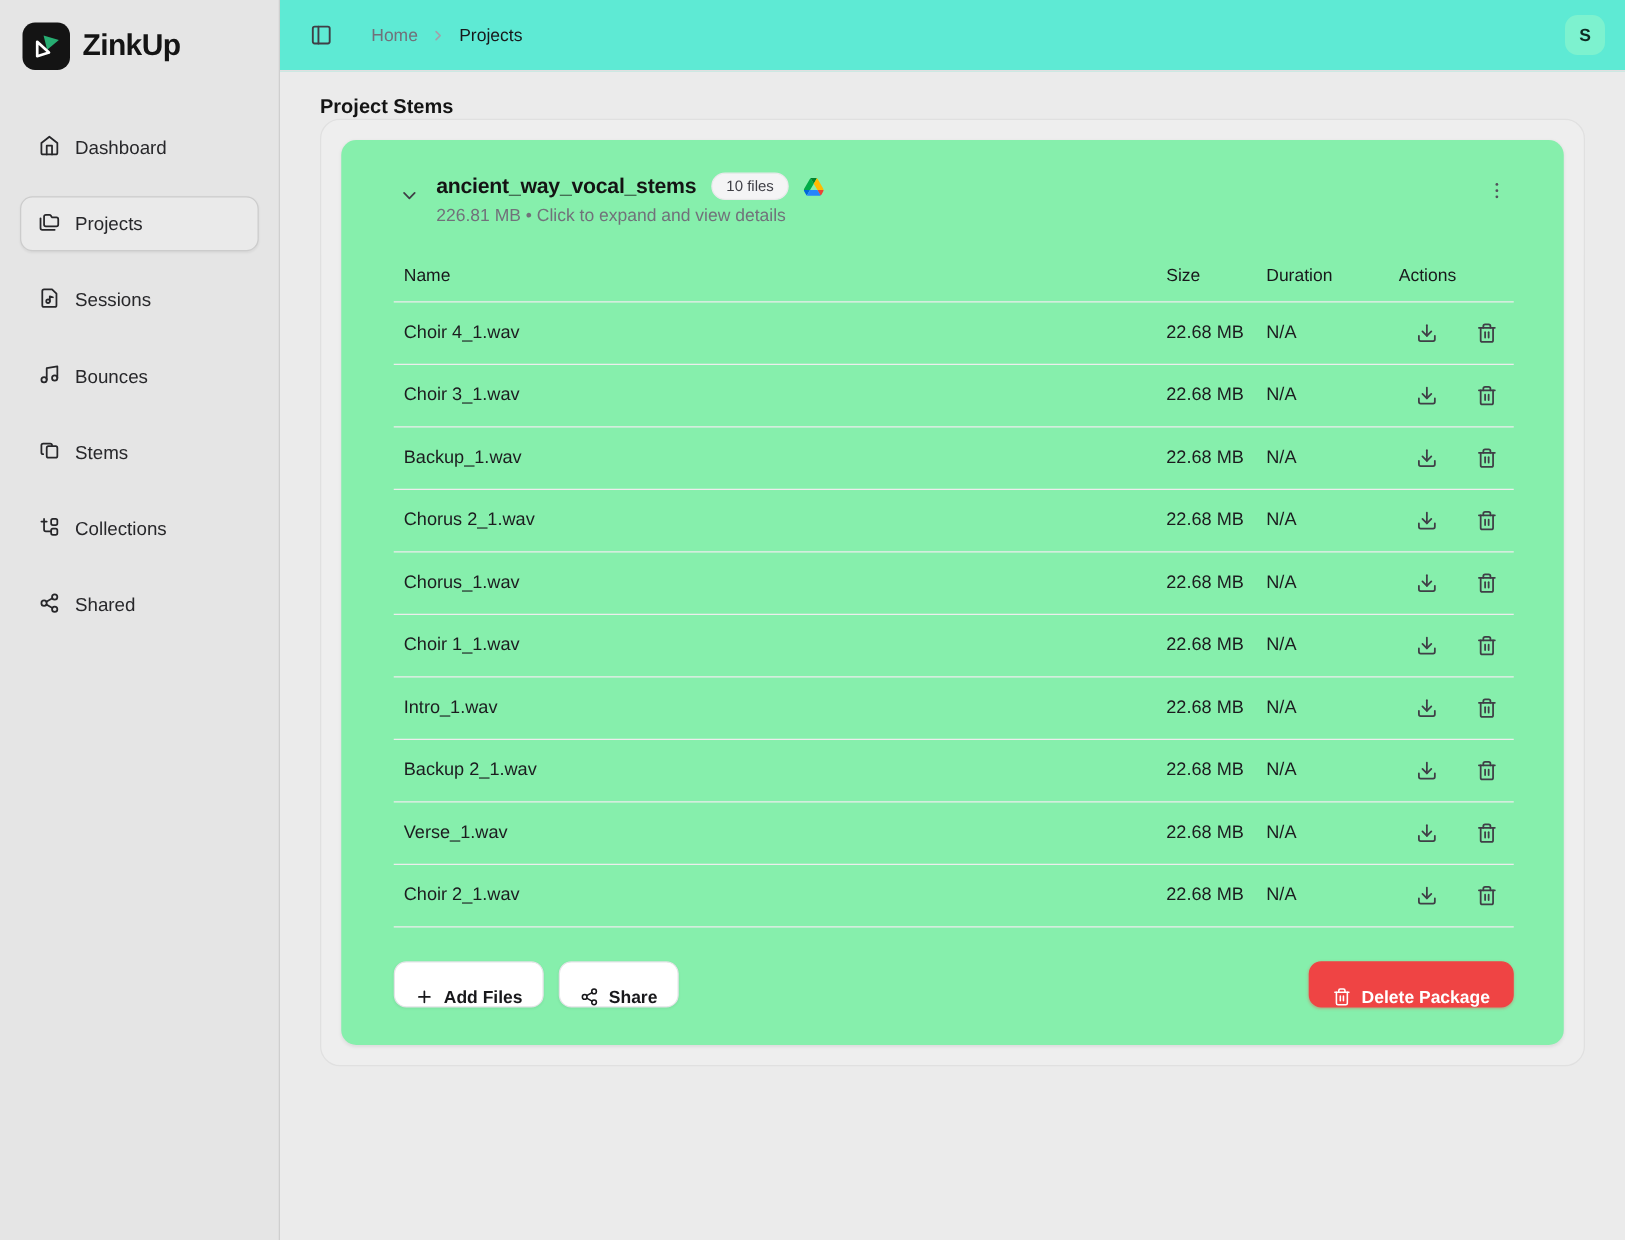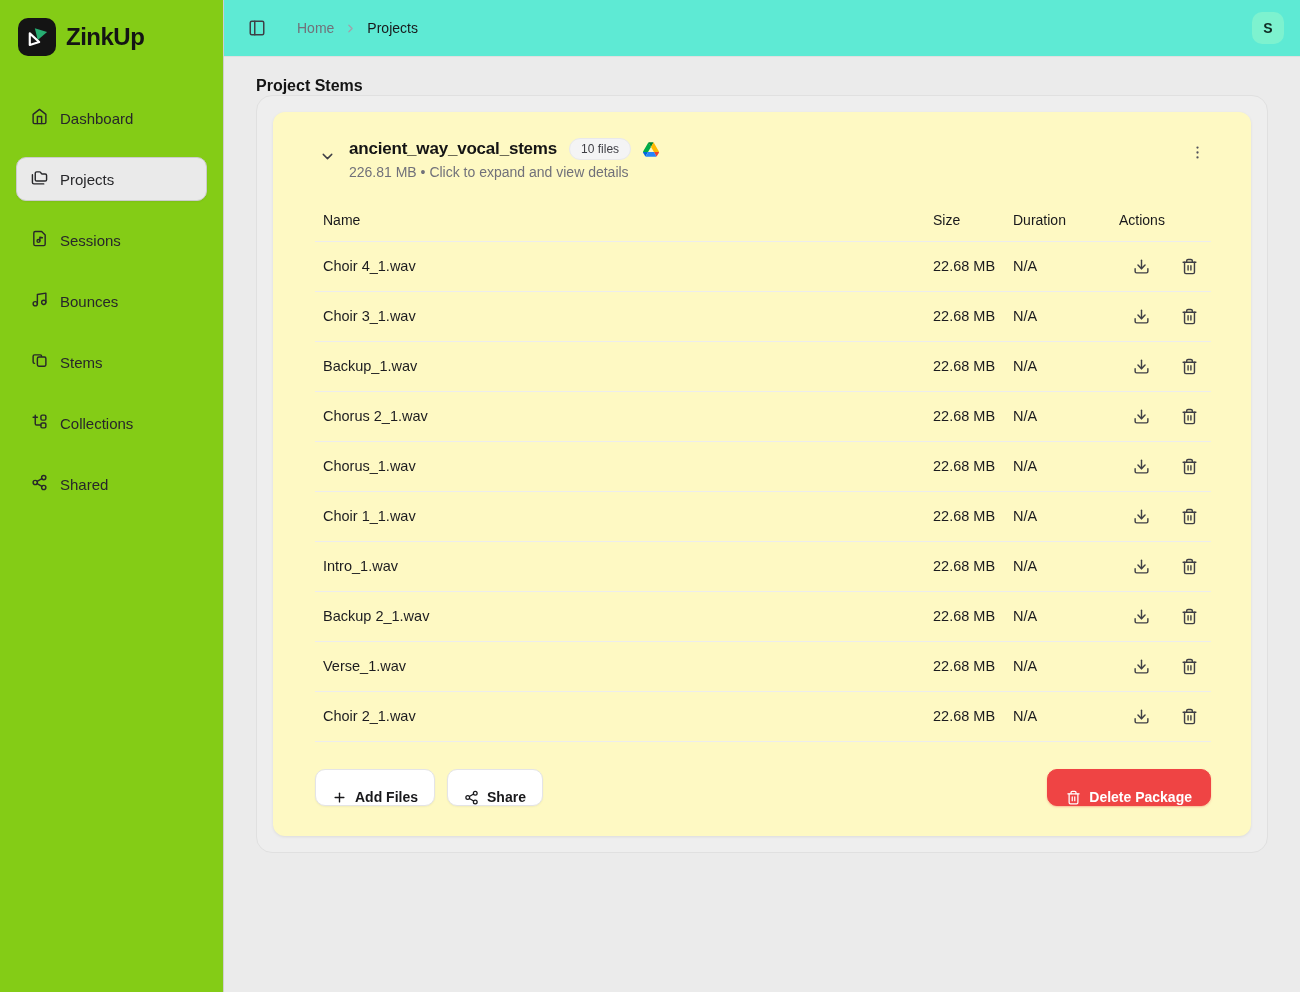--- a/index.html
+++ b/index.html
@@ -1,21 +1,21 @@
 <!DOCTYPE html>
 <html><head>
 <meta charset="utf-8">
 <style>
   * { margin:0; padding:0; box-sizing:border-box; }
   html,body { width:1300px; height:992px; overflow:hidden;
     font-family:"Liberation Sans","DejaVu Sans",sans-serif; color:#18181b; }
   .app { display:flex; width:100%; height:100%; }
 
   
-  .sidebar { width:224px; min-width:224px; background:#84cc16;
+  .sidebar { width:224px; min-width:224px; background:#e5e5e5;
     border-right:1px solid #cfcfcf; display:flex; flex-direction:column; padding:16px 16px 0; }
   .brand { display:flex; align-items:center; gap:10px; padding:2px 2px 0; margin-bottom:40px; }
   .brand-mark { width:38px; height:38px; background:#141414; border-radius:10px;
     display:flex; align-items:center; justify-content:center; }
   .brand-name { font-size:24px; font-weight:800; letter-spacing:-0.5px; color:#141414; }
   .nav-item { display:flex; align-items:center; gap:12px; height:44px; padding:0 14px;
     border-radius:10px; margin-bottom:17px; font-size:15px; font-weight:500; color:#27272a;
     cursor:pointer; border:1px solid transparent; }
   .nav-item.active { background:#eaeaea; border:1px solid #cccccc;
     box-shadow:0 1px 2px rgba(0,0,0,0.06); font-weight:500; }
@@ -32,21 +32,21 @@
   .crumb-sep { color:#a1a1aa; display:flex; }
   .crumb-current { color:#18181b; font-weight:500; }
   .avatar { margin-left:auto; width:32px; height:32px; border-radius:10px; background:#7df2cf;
     color:#0e2a22; font-size:14px; font-weight:600; display:flex; align-items:center;
     justify-content:center; cursor:pointer; }
 
   .content { flex:1; padding:20px 32px; overflow:hidden; }
   .page-title { font-size:16px; font-weight:700; color:#141414; }
 
   .outer-panel { background:#eeeeee; border:1px solid #e0e0e0; border-radius:16px; padding:16px; }
-  .card { background:#fef9c3; border-radius:12px; box-shadow:0 1px 3px rgba(0,0,0,0.08);
+  .card { background:#86efac; border-radius:12px; box-shadow:0 1px 3px rgba(0,0,0,0.08);
     padding:26px 40px 30px 42px; }
 
   .card-header { display:flex; align-items:flex-start; }
   .chevron-btn { width:24px; height:24px; display:flex; align-items:center; justify-content:center;
     color:#3f3f46; cursor:pointer; margin-top:6px; }
   .pkg-head { margin-left:10px; }
   .pkg-title-row { display:flex; align-items:center; gap:12px; }
   .pkg-name { font-size:17px; font-weight:700; color:#141414; letter-spacing:-0.2px; }
   .pkg-badge { background:#f4f4f5; border:1px solid #e9e9eb; border-radius:999px;
     padding:3px 11px; font-size:12px; font-weight:500; color:#3f3f46; }

